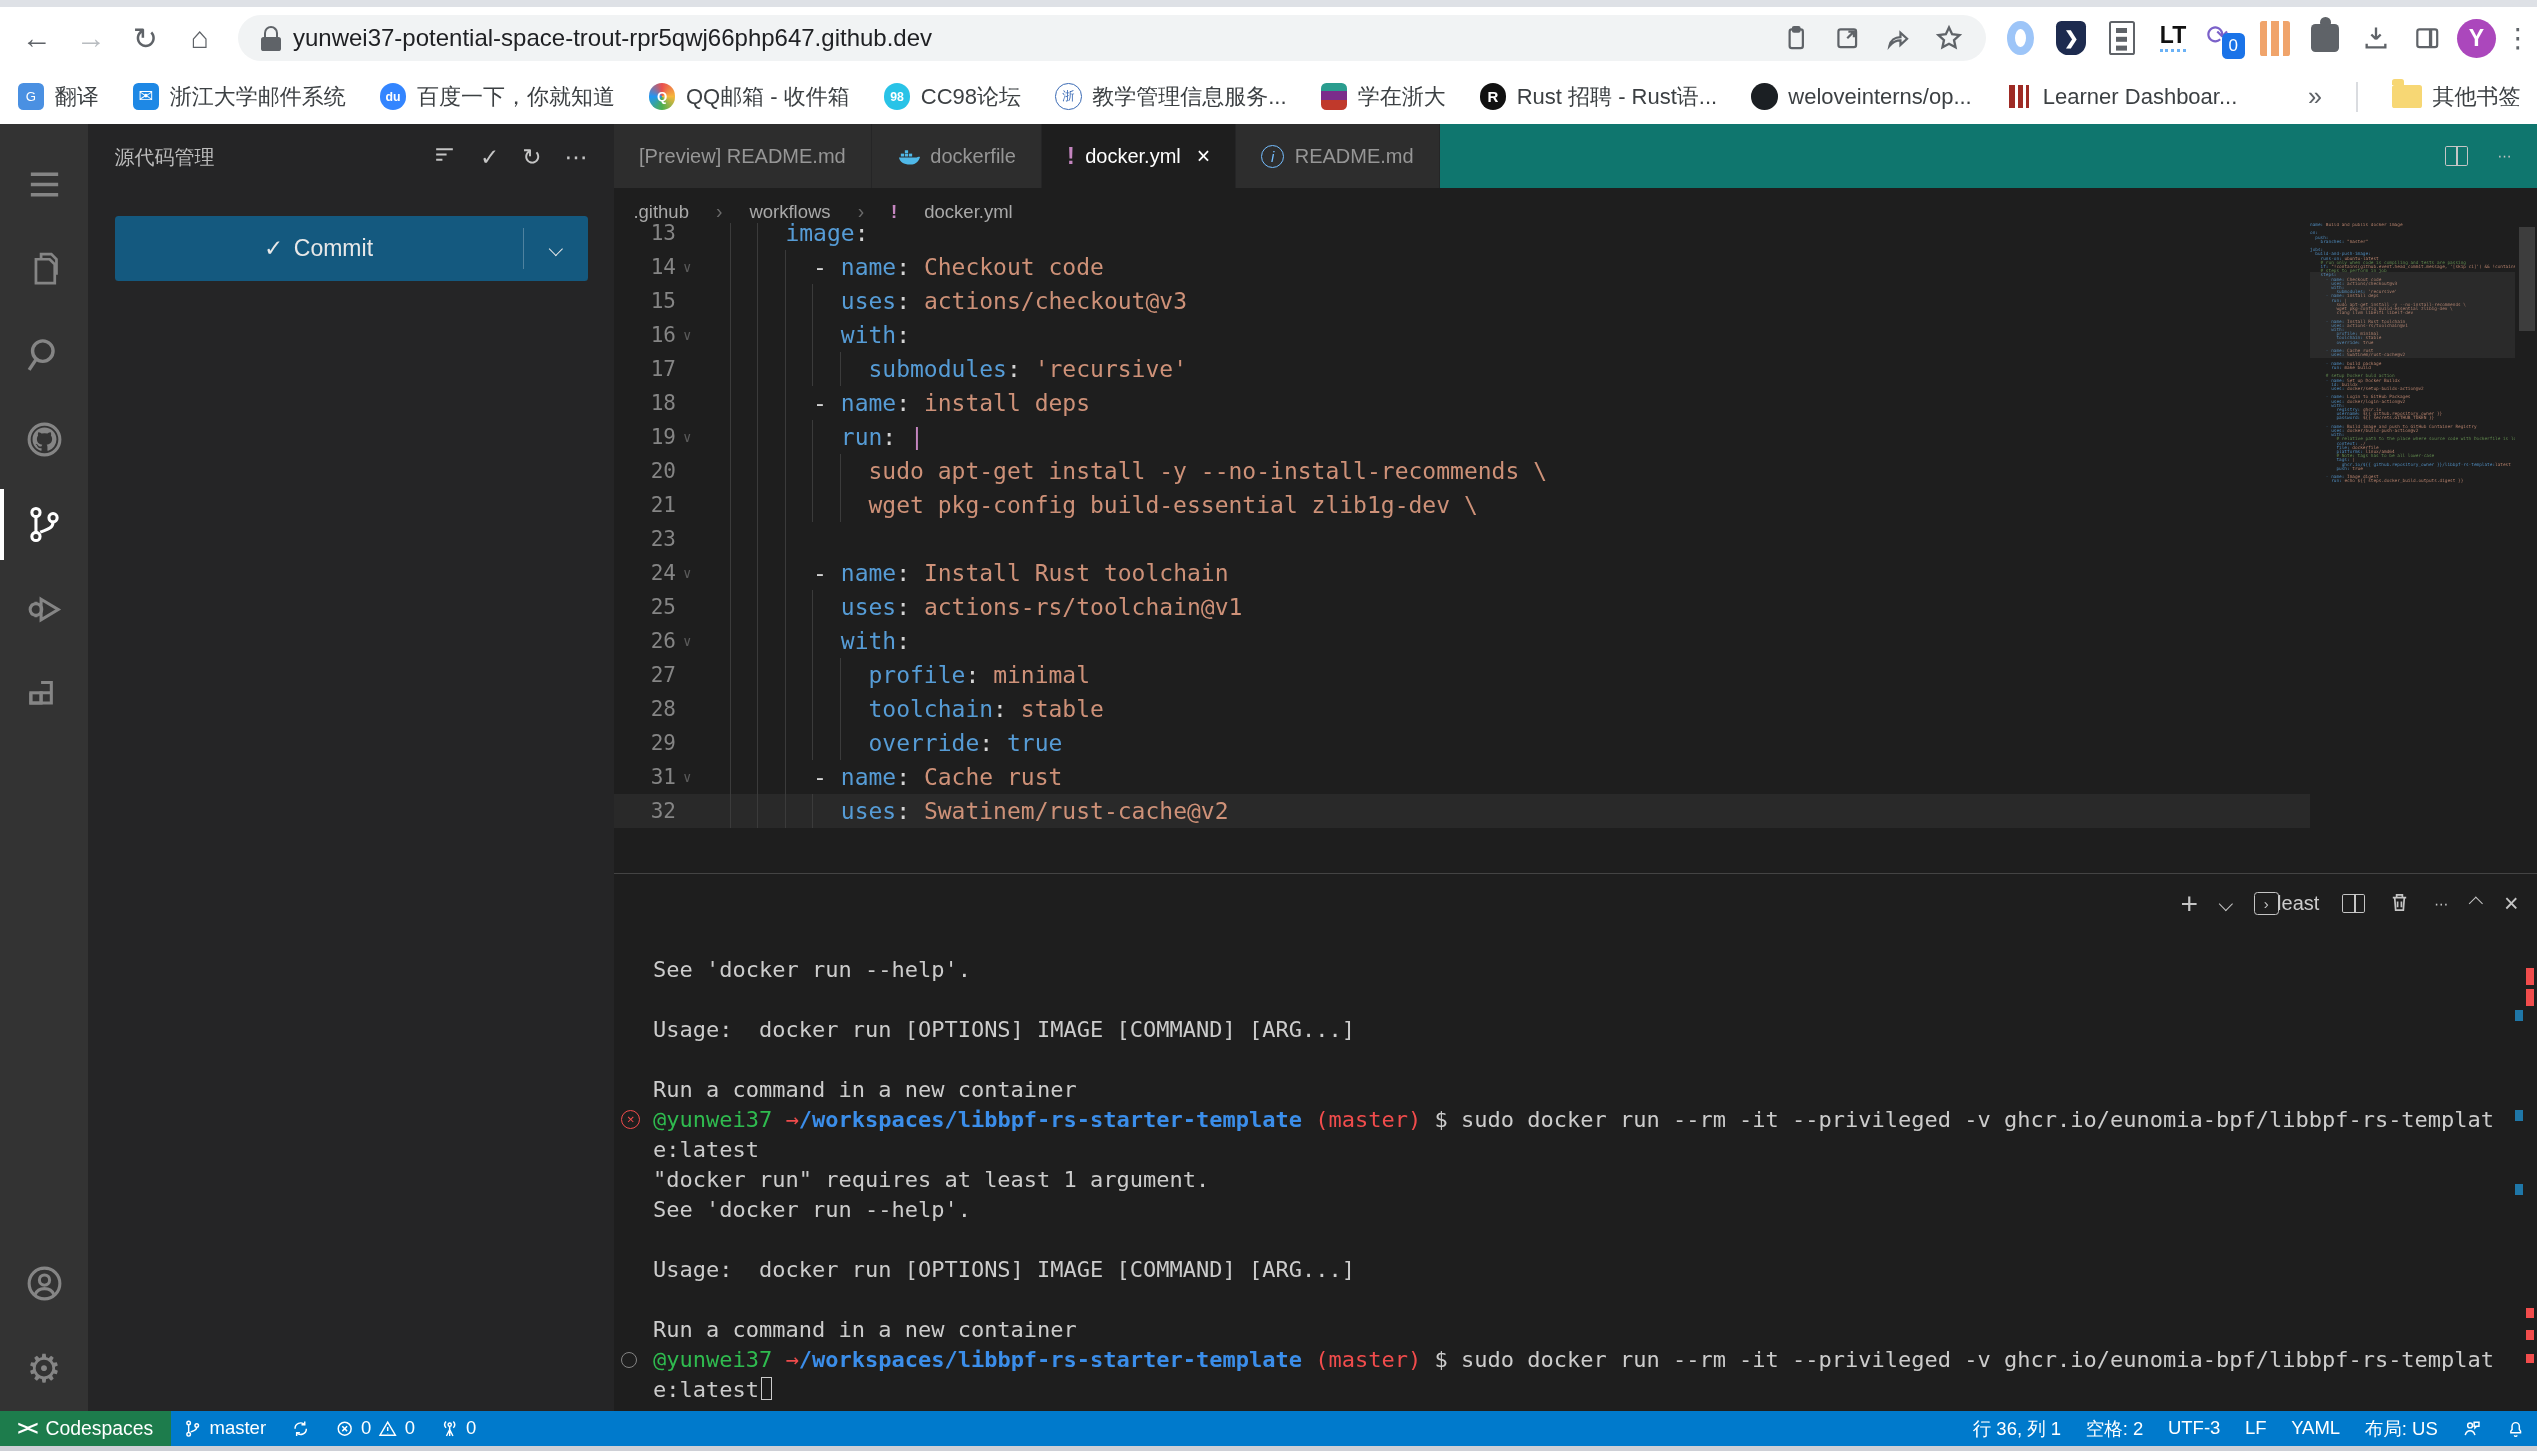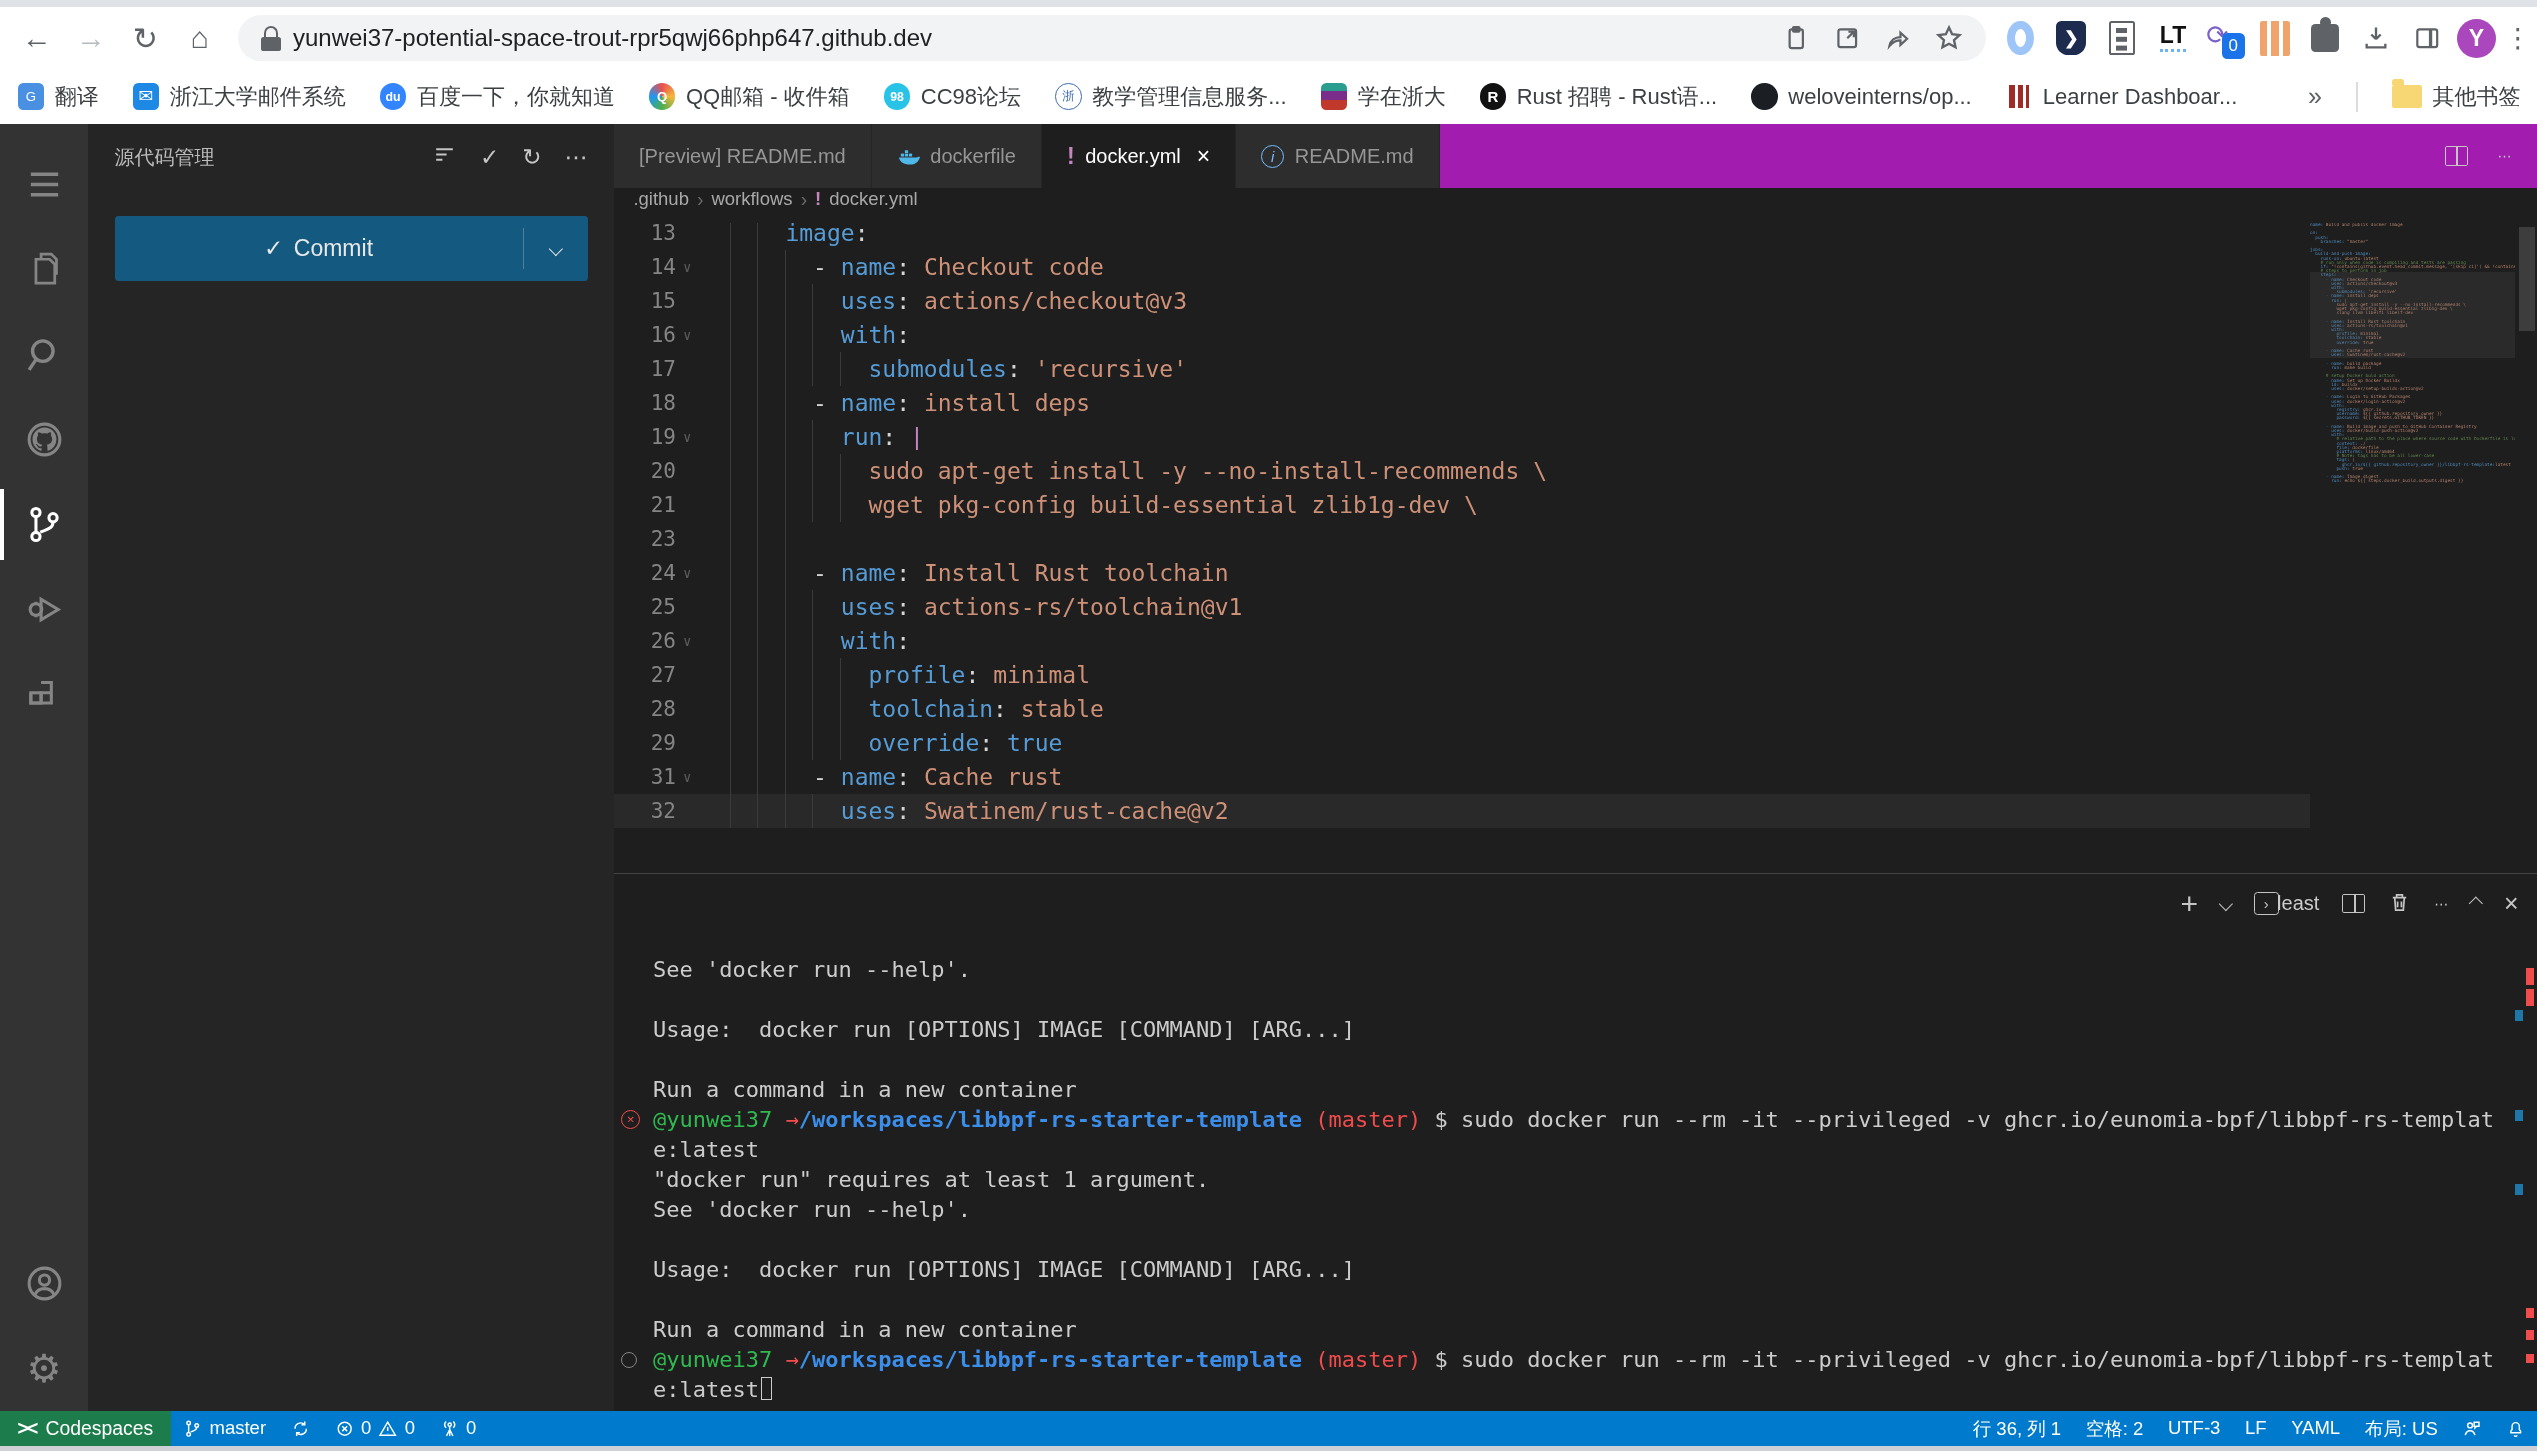--- a/index.html
+++ b/index.html
@@ -83,34 +83,34 @@
                   font-size:21px; padding:0 17.6px; width:100%; outline:none; font-family:"Liberation Sans",sans-serif; }
   .commit-input::placeholder { color:#989898; }
   .commit-btn { margin-top:25px; height:65px; background:#14597f; border-radius:3.5px; color:#e8e8e8; font-size:23px;
                 display:flex; align-items:center; position:relative; }
   .commit-btn .main { flex:1; display:flex; align-items:center; justify-content:center; gap:10.6px; }
   .commit-btn .dd { width:65px; display:flex; align-items:center; justify-content:center; border-left:0.9px solid rgba(255,255,255,.25); height:41px; }
   .chev { display:inline-block; width:9.7px; height:9.7px; border-right:1.8px solid currentColor; border-bottom:1.8px solid currentColor; transform:rotate(45deg); }
   .chev.up { transform:rotate(-135deg); }
 
   .main-col { flex:1; display:flex; flex-direction:column; min-width:0; }
-  .tabbar { height:64px; background:#a21caf; display:flex; align-items:stretch;text-align:center; }
+  .tabbar { height:64px; background:#0f766e; display:flex; align-items:stretch;text-align:center; }
   .tab { display:flex; align-items:center; gap:10.6px; padding:0 25px; background:#2d2d2d; color:#969696;
          font-size:20px; border-right:0.9px solid #252526; white-space:nowrap; }
   .tab.active { background:#1e1e1e; color:#ffffff; }
   .tab .close { font-size:23px; margin-left:5.3px; color:inherit; }
   .tab .warn { color:#c586c0; font-weight:bold; font-size:23px; }
   .tab .info-circ { width:23px; height:23px; border:1.8px solid #75beff; color:#75beff; border-radius:50%;
                     font-size:15px; font-style:italic; display:flex; align-items:center; justify-content:center; }
   .tab svg { width:23px; height:23px; }
   .tab-actions { margin-left:auto; display:flex; align-items:center; gap:30px; padding-right:26.5px; color:#c5c5c5; }
   .split-icon { width:23px; height:19.4px; border:1.8px solid currentColor; position:relative; border-radius:1.8px; }
   .split-icon::after { content:''; position:absolute; left:50%; top:0; bottom:0; width:1.8px; background:currentColor; }
 
-  .breadcrumbs { height:35px; background:#1e1e1e; display:flex; align-items:flex-start; gap:8px;
+  .breadcrumbs { height:35px; background:#1e1e1e; display:flex; align-items:flex-end; gap:27px;
                  padding-left:19.4px; color:#a9a9a9; font-size:18.5px; }
   .breadcrumbs .sep { font-size:19.4px; color:#6b6b6b; }
   .breadcrumbs .warn { color:#c586c0; font-weight:bold; }
 
   .editor { position:relative; flex:1; min-height:0; overflow:hidden; background:#1e1e1e; }
   .code-lines { position:absolute; left:0; top:-7px; right:227px; }
   .code-row { position:relative; height:34px; font-family:"DejaVu Sans Mono", monospace; font-size:23px; line-height:34px; }
   .code-row .ln { position:absolute; left:0; width:62px; text-align:right; color:#858585; font-size:21px; }
   .code-row .fold { position:absolute; left:69px; color:#5a5a5a; font-size:14px; }
   .code-row .code-text { position:absolute; left:116px; white-space:pre; }

